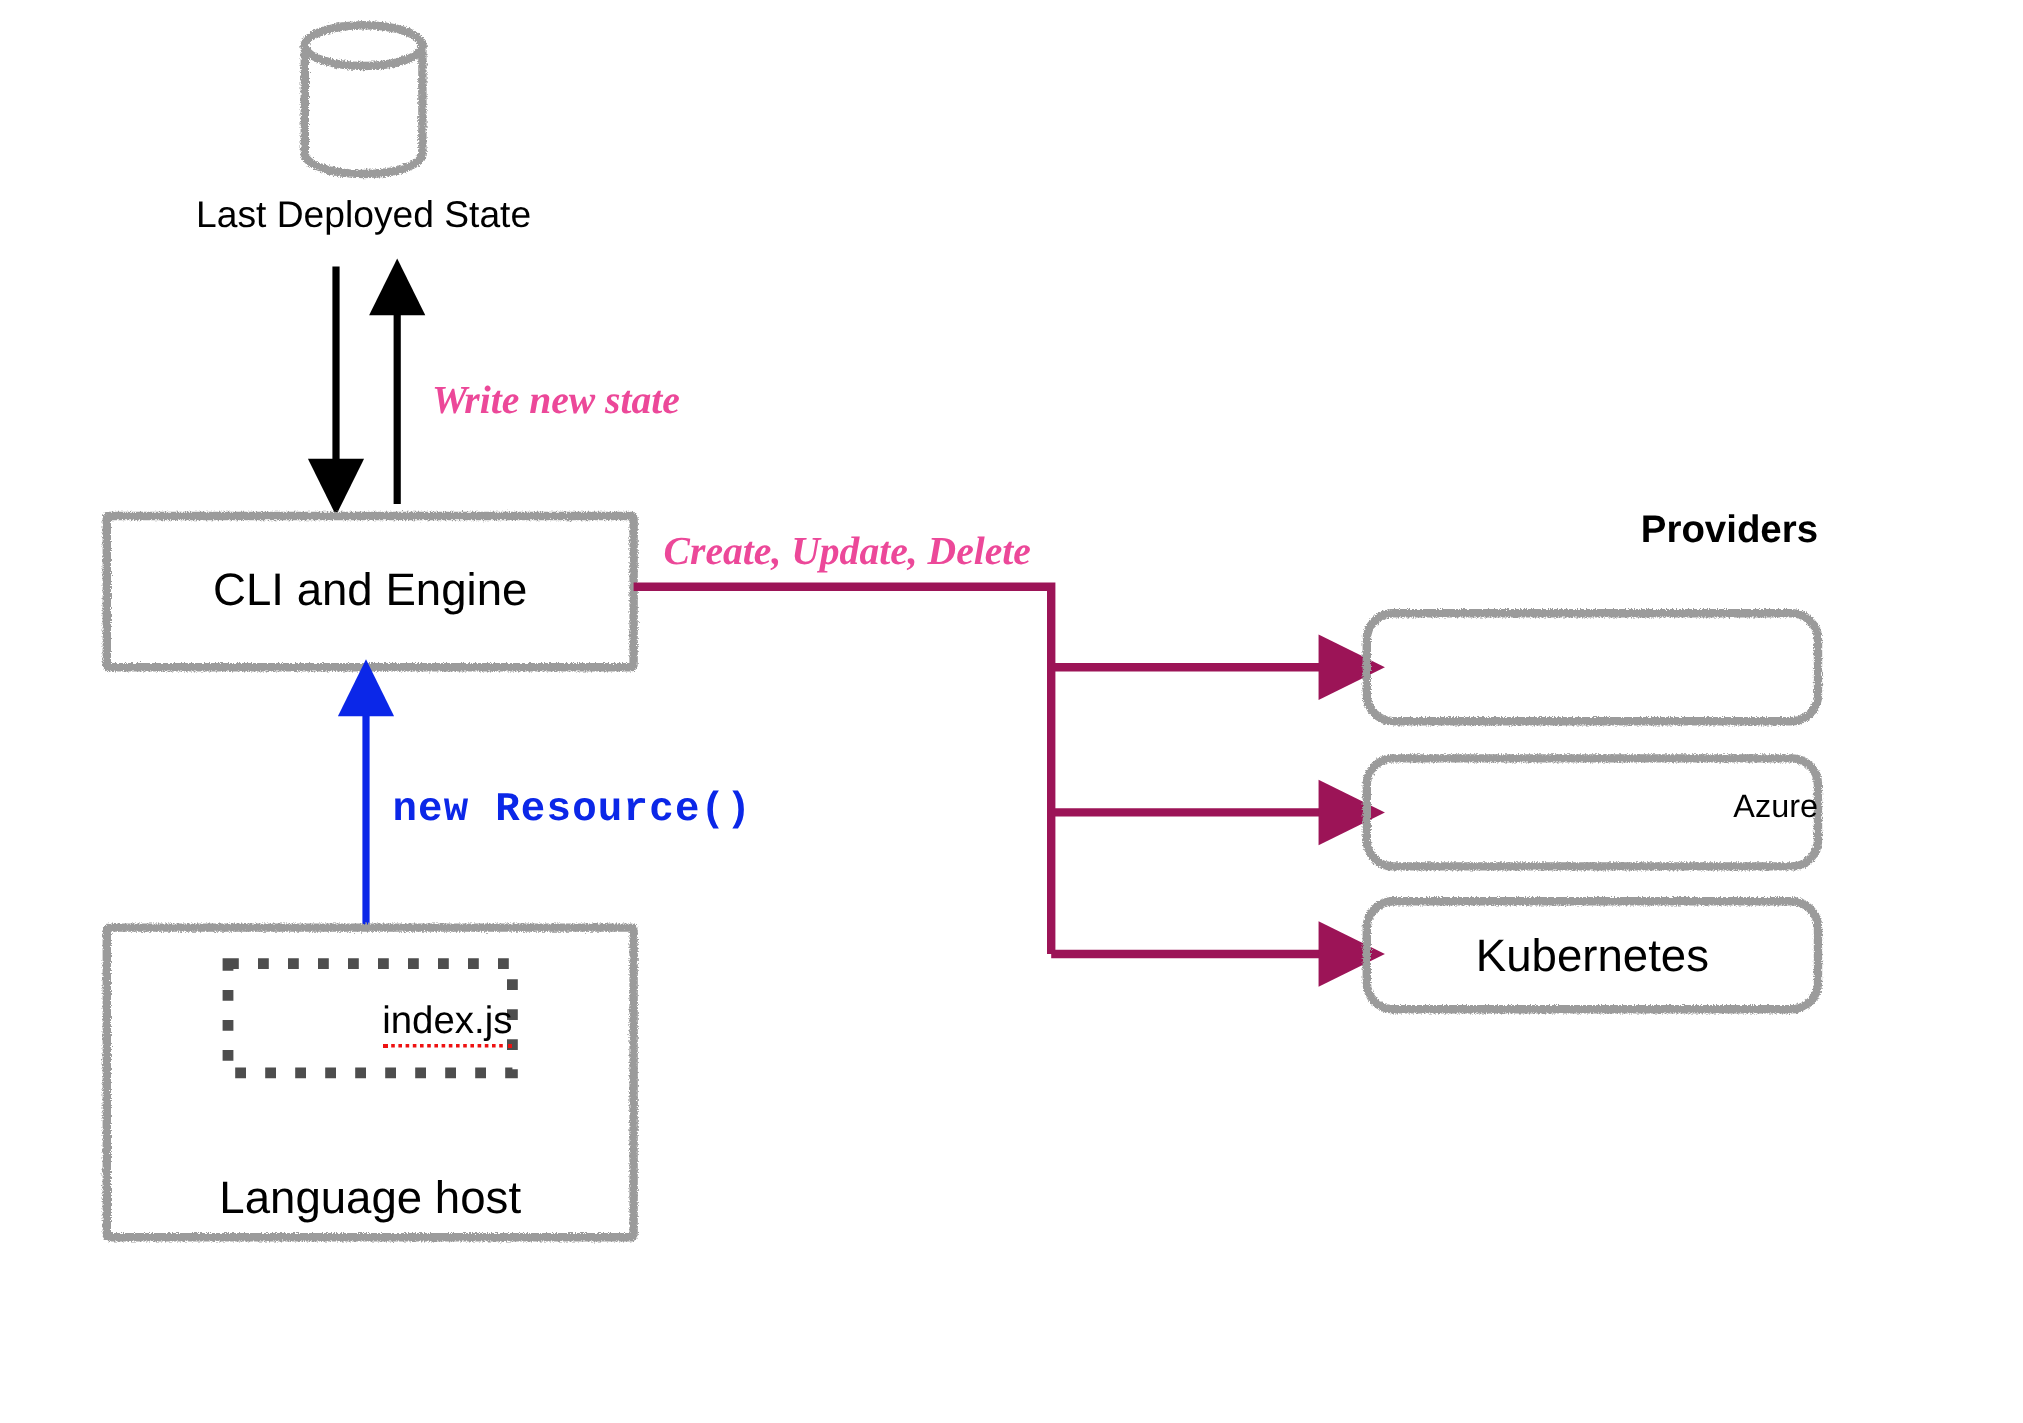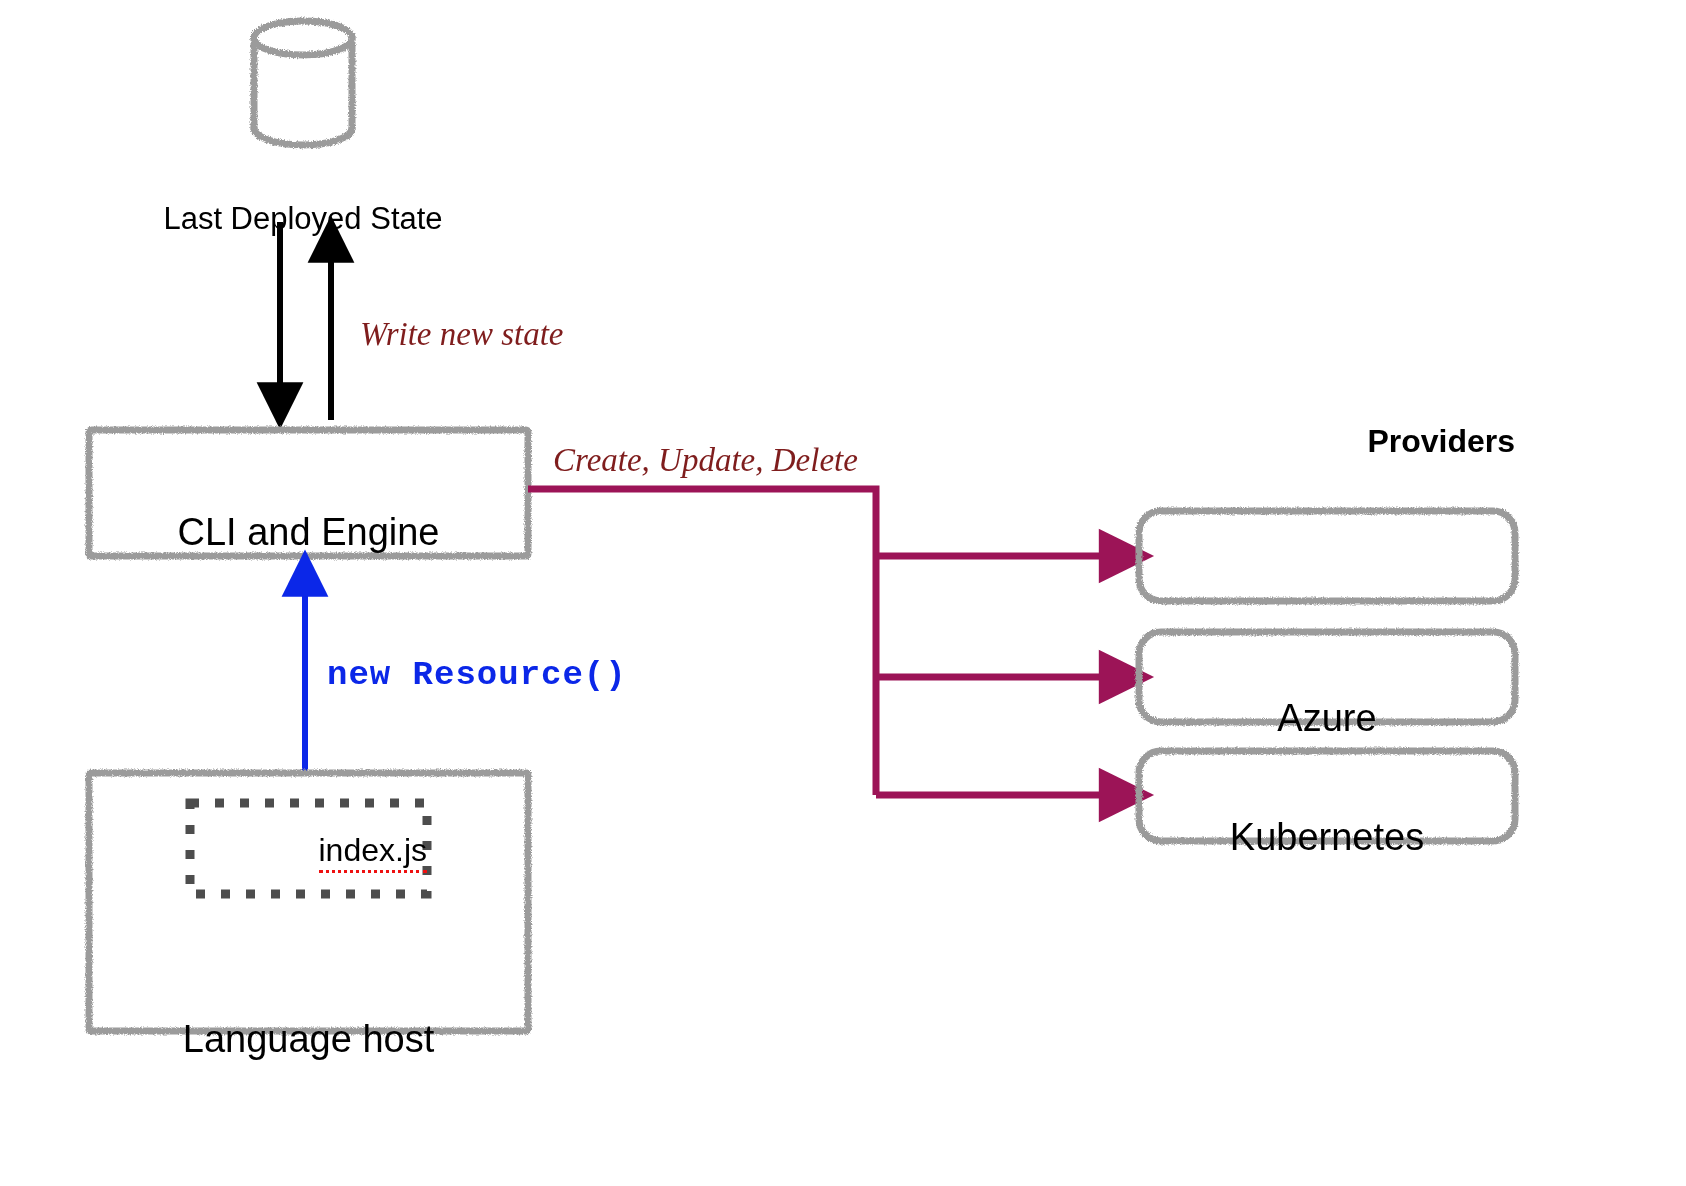--- a/index.html
+++ b/index.html
@@ -27,28 +27,27 @@
     pointer-events: none;
   }
   .node-label {
     position: absolute;
     color: #000000;
     font-family: "Liberation Sans", sans-serif;
     font-weight: 400;
     text-align: center;
     white-space: nowrap;
     line-height: 1;
-    margin-top: 40px;
   }
   .edge-label {
     position: absolute;
     font-family: "Liberation Serif", serif;
     font-style: italic;
-    font-weight: normal;
-    color: #7f1d1d;
+    font-weight: bold;
+    color: #ec4899;
     white-space: nowrap;
     line-height: 1;
   }
   .code-label {
     position: absolute;
     font-family: "Liberation Mono", "DejaVu Sans Mono", monospace;
     font-weight: bold;
     color: #0B27E8;
     white-space: nowrap;
     letter-spacing: 1px;
@@ -171,21 +170,21 @@
 
   <div class="file-label" style="left:190px; top:834px; width:237px; text-align:right; font-size:32px; border-bottom:none;">
     <span style="border-bottom:3px dotted #EE1111; padding-bottom:2px;">index.js</span>
   </div>
 
   <div class="node-label" style="left:89px; top:980px; width:439px; font-size:38px;">Language host</div>
 
   <div class="heading-label" style="left:1139px; top:425px; width:376px; text-align:right; font-size:32px;">Providers</div>
 
 
-  <div class="node-label" style="left:1139px; top:659px; width:376px; font-size:38px;">Azure</div>
+  <div class="node-label" style="left:1139px; top:659px; width:376px; font-size:27px;text-align:right;">Azure</div>
 
   <div class="node-label" style="left:1139px; top:778px; width:376px; font-size:38px;">Kubernetes</div>
 
   <div class="hit" style="left:250px; top:16px; width:108px; height:130px;"></div>
   <div class="hit" style="left:89px; top:430px; width:439px; height:126px;"></div>
   <div class="hit" style="left:89px; top:773px; width:439px; height:258px;"></div>
   <div class="hit" style="left:190px; top:803px; width:237px; height:91px;"></div>
   <div class="hit" style="left:1139px; top:511px; width:376px; height:90px;"></div>
   <div class="hit" style="left:1139px; top:632px; width:376px; height:90px;"></div>
   <div class="hit" style="left:1139px; top:751px; width:376px; height:90px;"></div>

